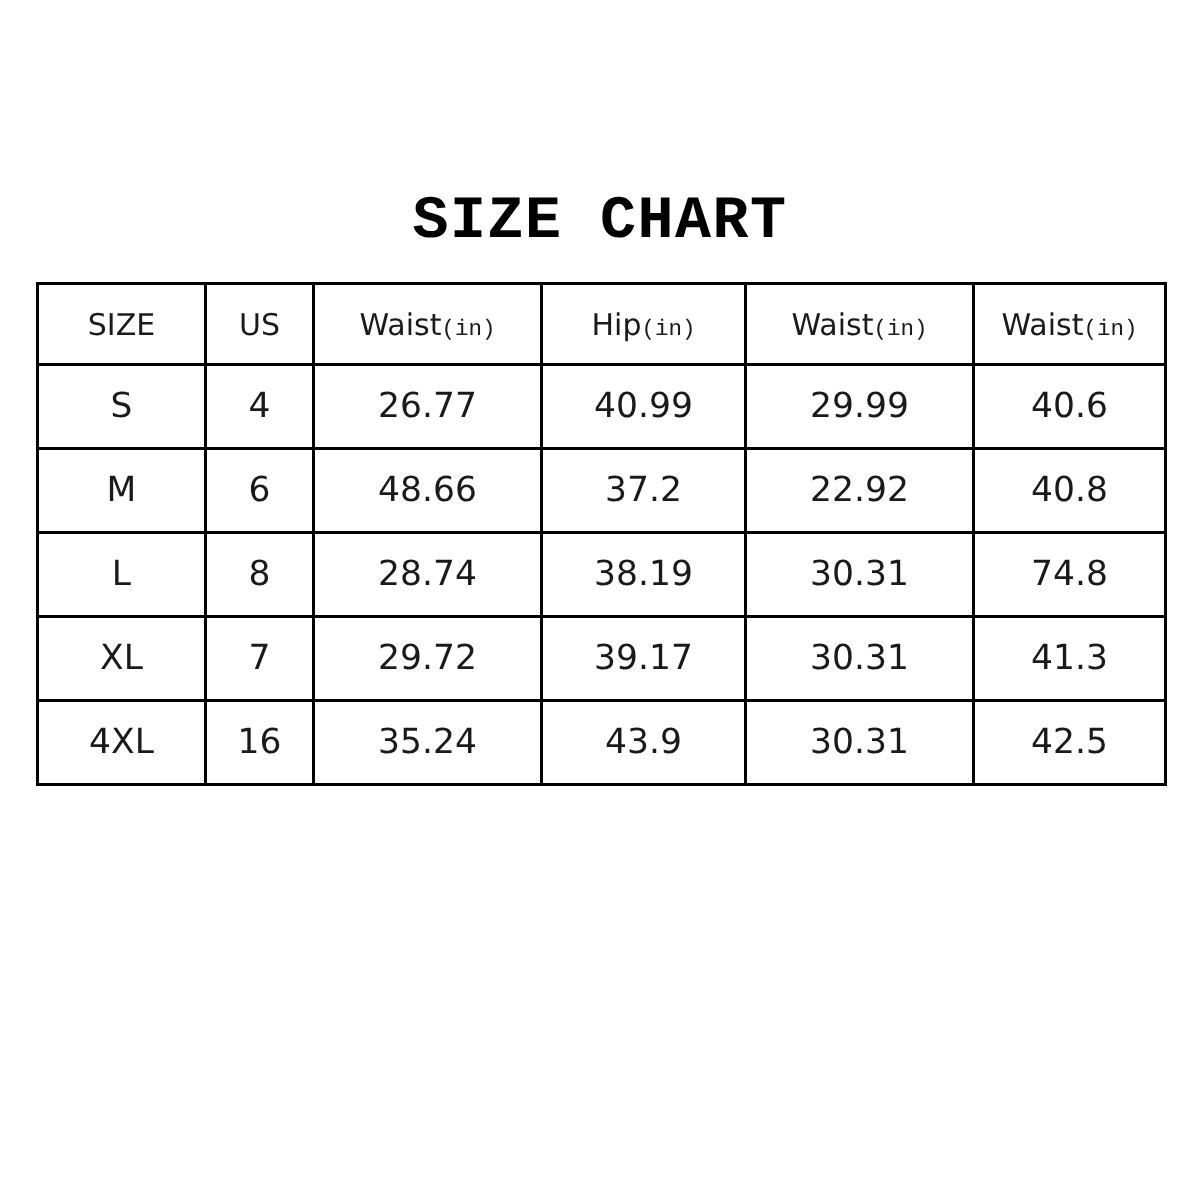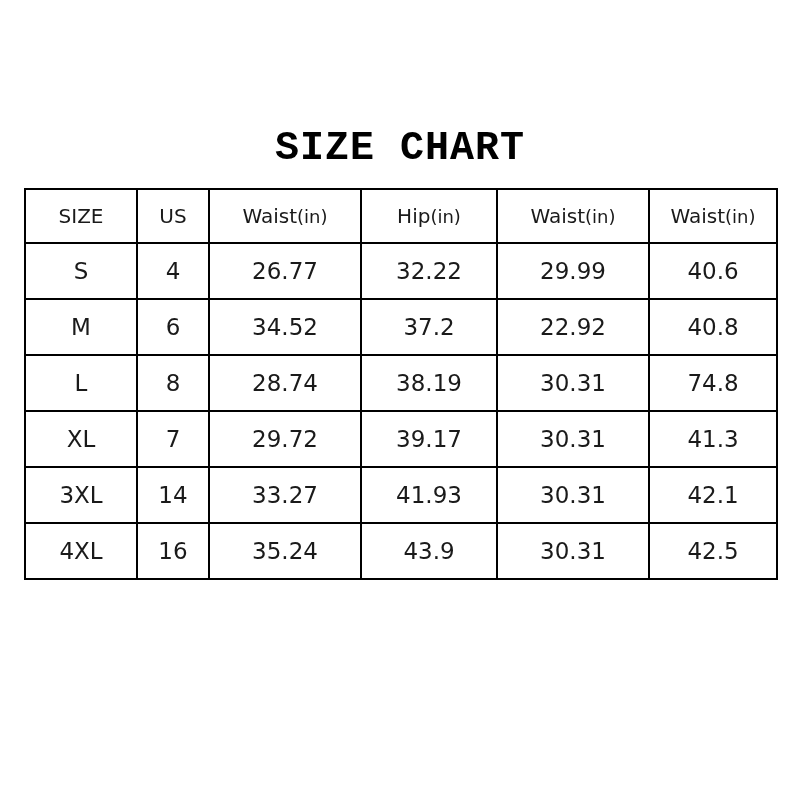--- a/index.html
+++ b/index.html
@@ -63,22 +63,23 @@
   }
   
   col.c-size   { width: 112px; }
   col.c-us     { width: 72px;  }
   col.c-waist  { width: 152px; }
   col.c-hip    { width: 136px; }
   col.c-inseam { width: 152px; }
   col.c-length { width: 128px; }
 
   .unit {
-    font-size: 18px;
+    font-size: 15px;
     letter-spacing: 0px;
+    font-family: Liberation Mono, monospace;
   }
   .hdr-main {
     font-size: 20px;
   }
 </style>
 </head>
 <body>
 
 <div class="page">
 
@@ -114,28 +115,28 @@
           <th>
             <span class="hdr-main">Waist</span><span class="unit">(in)</span>
           </th>
         </tr>
       </thead>
       <tbody>
         <tr>
           <td>S</td>
           <td>4</td>
           <td>26.77</td>
-          <td>32.22</td>
+          <td>40.99</td>
           <td>29.99</td>
           <td>40.6</td>
         </tr>
         <tr>
           <td>M</td>
           <td>6</td>
-          <td>34.52</td>
+          <td>48.66</td>
           <td>37.2</td>
           <td>22.92</td>
           <td>40.8</td>
         </tr>
         <tr>
           <td>L</td>
           <td>8</td>
           <td>28.74</td>
           <td>38.19</td>
           <td>30.31</td>
@@ -143,28 +144,20 @@
         </tr>
         <tr>
           <td>XL</td>
           <td>7</td>
           <td>29.72</td>
           <td>39.17</td>
           <td>30.31</td>
           <td>41.3</td>
         </tr>
         <tr>
-          <td>3XL</td>
-          <td>14</td>
-          <td>33.27</td>
-          <td>41.93</td>
-          <td>30.31</td>
-          <td>42.1</td>
-        </tr>
-        <tr>
           <td>4XL</td>
           <td>16</td>
           <td>35.24</td>
           <td>43.9</td>
           <td>30.31</td>
           <td>42.5</td>
         </tr>
       </tbody>
     </table>
   </div>

